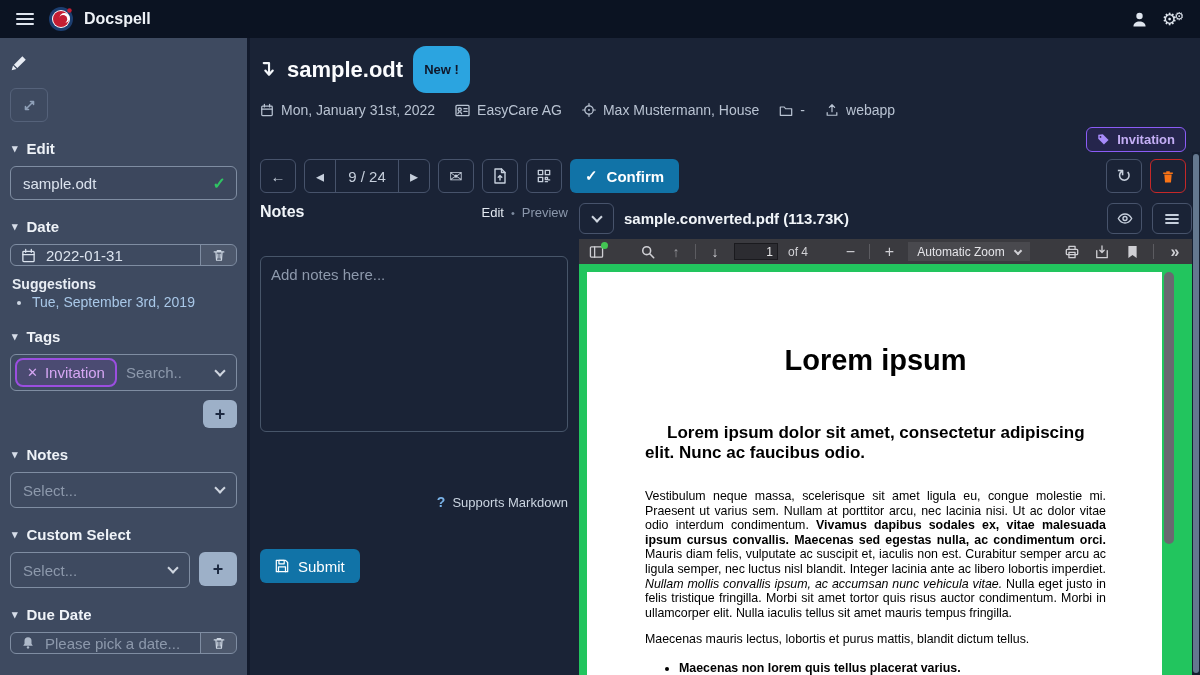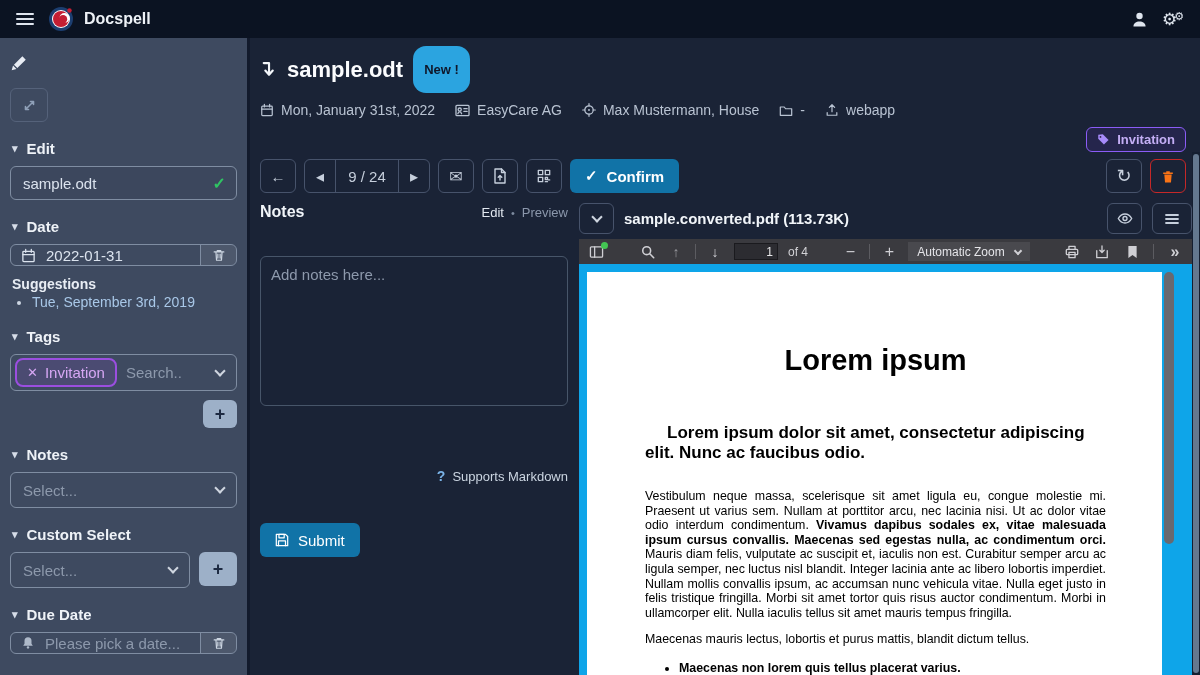--- a/index.html
+++ b/index.html
@@ -85,21 +85,21 @@
   .content-row { display:flex; gap:11px; margin-top:10px; flex:1; min-height:0; }
 
   
   .notes-col { width:308px; flex:none; display:flex; flex-direction:column;gap:28px; }
   .notes-head { display:flex; align-items:baseline; }
   .notes-title { font-weight:bold; font-size:16px; color:#f1f5f9; flex:1; }
   .notes-links { font-size:13px; display:flex; gap:7px; align-items:center; }
   .lnk-edit { color:#e2e8f0; cursor:pointer; }
   .lnk-div { color:#7e8ba0; font-size:11px; }
   .lnk-preview { color:#8b97ab; cursor:pointer; }
-  .notes-area { margin-top:7px; height:150px; width:100%; background:transparent;
+  .notes-area { margin-top:7px; height:176px; width:100%; background:transparent;
     border:1px solid #475569; border-radius:6px; resize:none; padding:9px 10px;
     color:#dbe3ee; font-size:15px; font-family:inherit; position:relative; }
   .notes-area::placeholder { color:#8d99ac; }
   .resize-grip { position:absolute; right:1px; margin-top:-14px; width:12px; height:12px;
     background:repeating-linear-gradient(135deg, transparent 0 2px, #64748b 2px 3px); opacity:.8; }
   .md-hint { display:flex; justify-content:flex-end; gap:7px; font-size:13px;
     color:#cbd5e1; margin-top:6px; align-items:center; }
   .md-q { color:#7ab3e8; font-weight:bold; font-size:14px; }
   .submit-row { margin-top:11px; }
 
@@ -117,30 +117,30 @@
   .page-input { width:44px; height:17px; background:#2c2c31; border:1px solid #1a1a1e;
     color:#e8e8ea; font-size:12px; text-align:right; padding:0 4px; font-family:inherit; }
   .zoom-sel { background:#49494e; height:19px; display:flex; align-items:center; gap:10px;
     padding:0 9px; font-size:12px; color:#e4e4e8; cursor:pointer; }
   .zoom-sel .chev { border-color:#cfcfd4; width:6px; height:6px; margin-top:-2px; }
   .greendot { position:absolute; top:-3px; right:-3px; width:7px; height:7px;
     border-radius:50%; background:#43c553; }
   .pt-group { display:flex; align-items:center; gap:10px; }
   .pt-flex { flex:1; }
 
-  .pdf-viewport { flex:1; background:#0ea5e9; position:relative; overflow:hidden; margin-top:0; }
+  .pdf-viewport { flex:1; background:#22c55e; position:relative; overflow:hidden; margin-top:0; }
   .pdf-page { position:absolute; left:8px; top:8px; width:575px; height:640px; background:#fff;
     color:#000; padding:72px 56px 0 58px; }
   .pdf-title { font-size:29px; font-weight:bold; text-align:center; margin:0 0 46px 0; }
   .pdf-heading { font-size:17px; font-weight:bold; line-height:20px; text-indent:22px; margin:0 0 26px 0; }
   .pdf-body { font-size:12.4px; line-height:14.6px; text-align:justify; margin:0; }
   .pdf-p2 { font-size:12.4px; line-height:14.6px; margin:12px 0 0 0; }
   .pdf-bullets { margin:14px 0 0 0; padding-left:34px; }
   .pdf-bullets li { font-size:12.4px; margin-bottom:11px; }
-  .b { font-weight:bold; } .i { }
+  .b { font-weight:bold; } .i { font-style:italic; }
   .pdf-scroll-thumb { position:absolute; right:18px; top:8px; width:10px; height:272px;
     background:#696970; border-radius:5px; }
   .app-scrollbar { position:absolute; right:0; top:152px; bottom:0; width:8px; background:#141e30; }
   .app-scrollbar .thumb { position:absolute; top:2px; bottom:2px; left:1px; width:6px;
     background:#64788f; border-radius:3px; }
 
   svg.ic { display:block; stroke:currentColor; fill:none; stroke-width:1.4;
     stroke-linecap:round; stroke-linejoin:round; }
   svg.icf { display:block; fill:currentColor; stroke:none; }
 </style>

